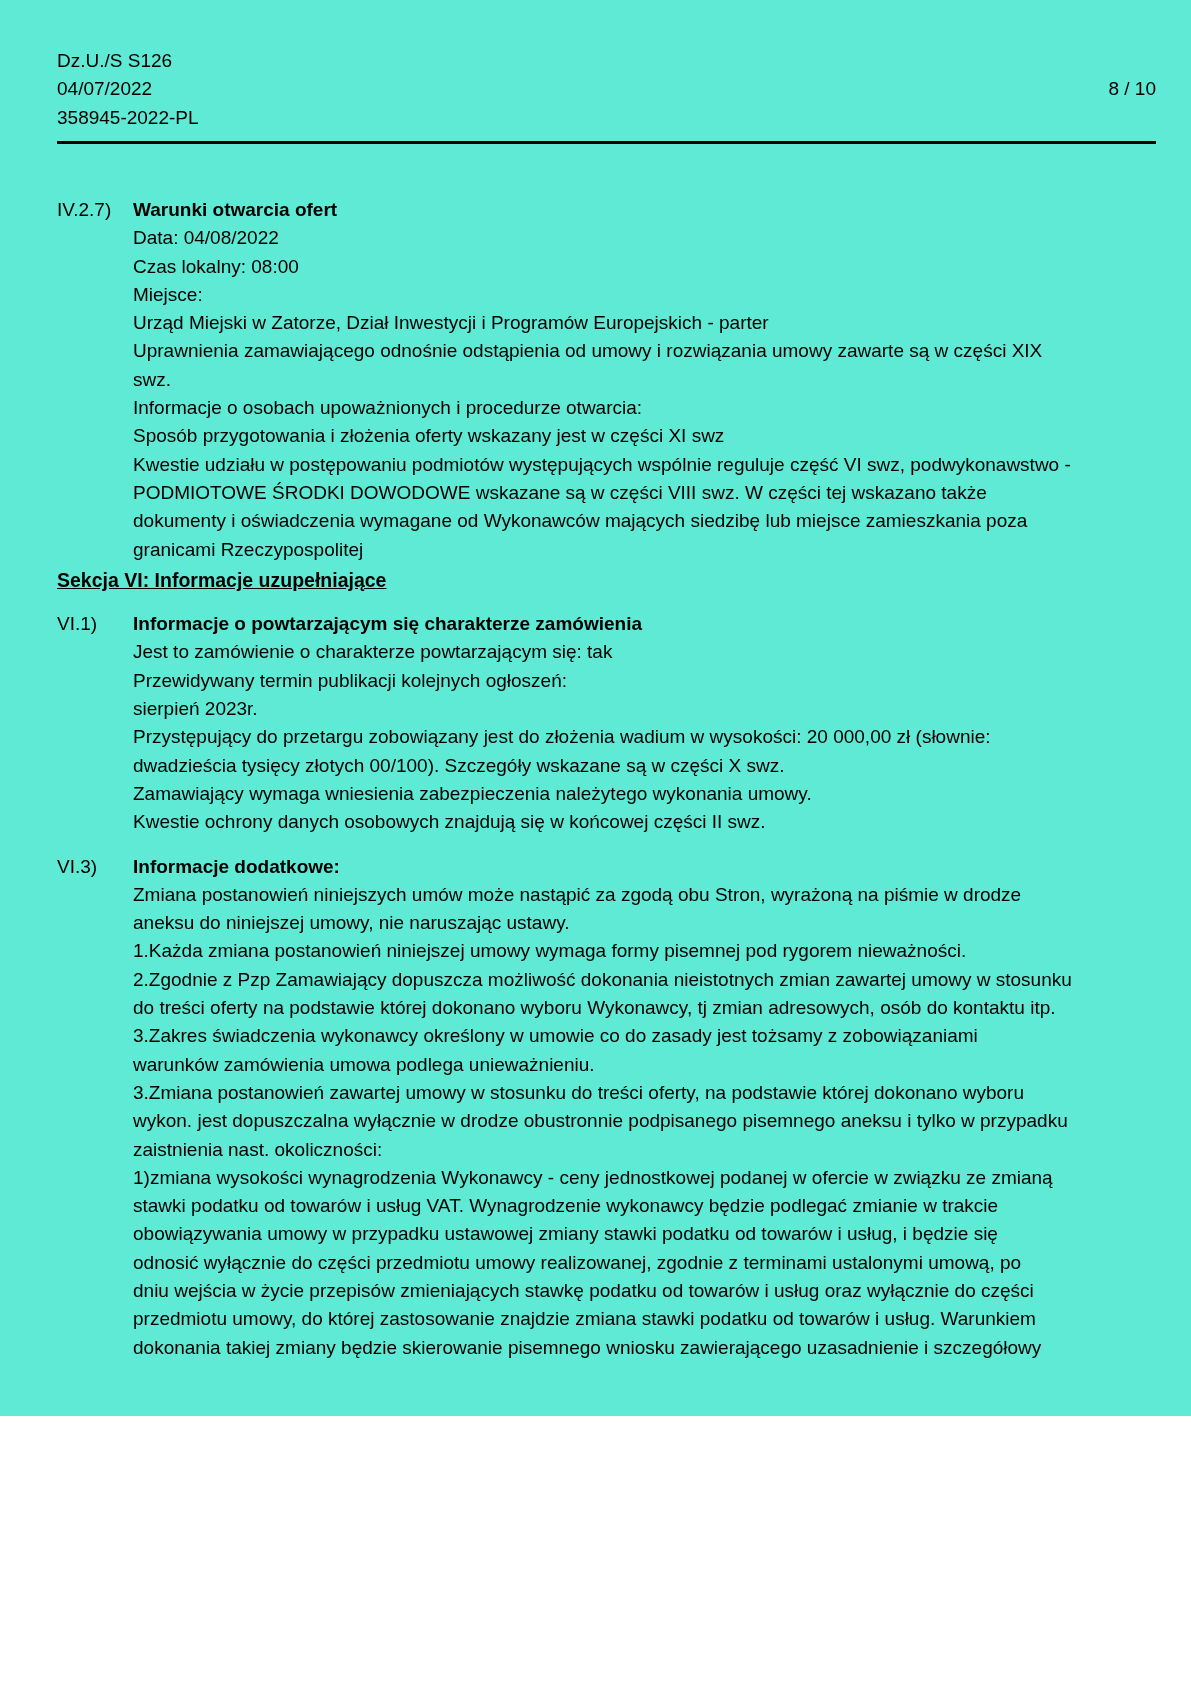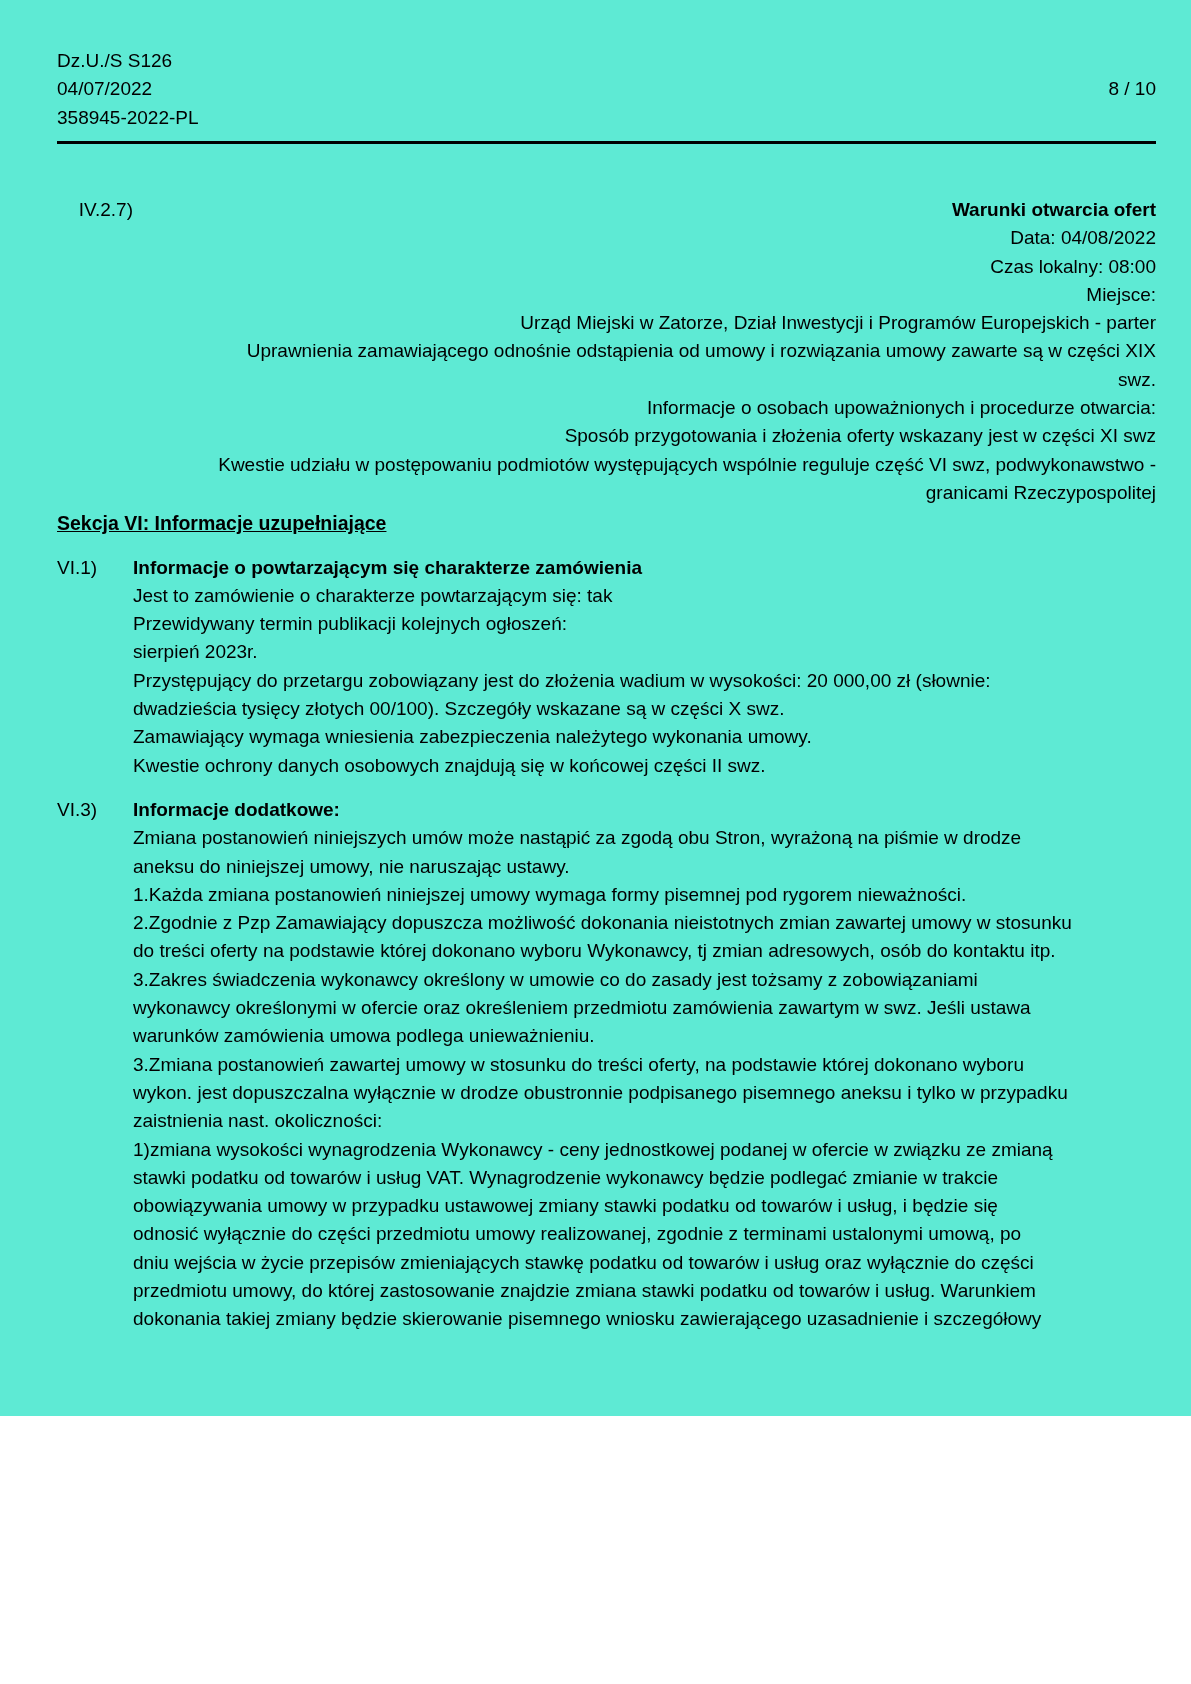--- a/index.html
+++ b/index.html
@@ -13,21 +13,21 @@
     font-size:19px;
     color:#000000;
     overflow:hidden;
   }
   .text-line { white-space:nowrap; }
   .header { position:absolute; left:57px; top:47px; line-height:28.3px; }
   .page-num-top { position:absolute; right:35px; top:75.3px; line-height:28.3px; }
   .rule-top { position:absolute; left:57px; right:35px; top:141px; height:3px; background:#000; }
   .content { position:absolute; left:57px; right:35px; top:196px; line-height:28.3px; }
   .section { display:flex; margin-top:16px; }
-  .content > .section:first-child { margin-top:0;text-align:right; }
+  .content > .section:first-child { margin-top:0; }
   .sec-label { flex:0 0 76px; width:76px; }
   .sec-body { flex:1 1 auto; min-width:0; }
   .sec-title { font-weight:bold; }
   .section-heading {
     font-weight:bold;
     text-decoration:underline;
     font-size:19.5px;
     margin-top:2px;
     margin-bottom:12px;
     white-space:nowrap;
@@ -59,20 +59,22 @@
           <div class="sec-title text-line">Warunki otwarcia ofert</div>
           <div class="text-line">Data: 04/08/2022</div>
           <div class="text-line">Czas lokalny: 08:00</div>
           <div class="text-line">Miejsce:</div>
           <div class="text-line">Urząd Miejski w Zatorze, Dział Inwestycji i Programów Europejskich - parter</div>
           <div class="text-line">Uprawnienia zamawiającego odnośnie odstąpienia od umowy i rozwiązania umowy zawarte są w części XIX</div>
           <div class="text-line">swz.</div>
           <div class="text-line">Informacje o osobach upoważnionych i procedurze otwarcia:</div>
           <div class="text-line">Sposób przygotowania i złożenia oferty wskazany jest w części XI swz</div>
           <div class="text-line">Kwestie udziału w postępowaniu podmiotów występujących wspólnie reguluje część VI swz, podwykonawstwo -</div>
+          <div class="text-line">PODMIOTOWE ŚRODKI DOWODOWE wskazane są w części VIII swz. W części tej wskazano także</div>
+          <div class="text-line">dokumenty i oświadczenia wymagane od Wykonawców mających siedzibę lub miejsce zamieszkania poza</div>
           <div class="text-line">granicami Rzeczypospolitej</div>
         </div>
       </div>
       <div class="section-heading">Sekcja VI: Informacje uzupełniające</div>
       <div class="section">
         <div class="sec-label text-line">VI.1)</div>
         <div class="sec-body">
           <div class="sec-title text-line">Informacje o powtarzającym się charakterze zamówienia</div>
           <div class="text-line">Jest to zamówienie o charakterze powtarzającym się: tak</div>
           <div class="text-line">Przewidywany termin publikacji kolejnych ogłoszeń:</div>
@@ -86,21 +88,20 @@
       <div class="section">
         <div class="sec-label text-line">VI.3)</div>
         <div class="sec-body">
           <div class="sec-title text-line">Informacje dodatkowe:</div>
           <div class="text-line">Zmiana postanowień niniejszych umów może nastąpić za zgodą obu Stron, wyrażoną na piśmie w drodze</div>
           <div class="text-line">aneksu do niniejszej umowy, nie naruszając ustawy.</div>
           <div class="text-line">1.Każda zmiana postanowień niniejszej umowy wymaga formy pisemnej pod rygorem nieważności.</div>
           <div class="text-line">2.Zgodnie z Pzp Zamawiający dopuszcza możliwość dokonania nieistotnych zmian zawartej umowy w stosunku</div>
           <div class="text-line">do treści oferty na podstawie której dokonano wyboru Wykonawcy, tj zmian adresowych, osób do kontaktu itp.</div>
           <div class="text-line">3.Zakres świadczenia wykonawcy określony w umowie co do zasady jest tożsamy z zobowiązaniami</div>
-          <div class="text-line">wykonawcy określonymi w ofercie oraz określeniem przedmiotu zamówienia zawartym w swz. Jeśli ustawa</div>
           <div class="text-line">warunków zamówienia umowa podlega unieważnieniu.</div>
           <div class="text-line">3.Zmiana postanowień zawartej umowy w stosunku do treści oferty, na podstawie której dokonano wyboru</div>
           <div class="text-line">wykon. jest dopuszczalna wyłącznie w drodze obustronnie podpisanego pisemnego aneksu i tylko w przypadku</div>
           <div class="text-line">zaistnienia nast. okoliczności:</div>
           <div class="text-line">1)zmiana wysokości wynagrodzenia Wykonawcy - ceny jednostkowej podanej w ofercie w związku ze zmianą</div>
           <div class="text-line">stawki podatku od towarów i usług VAT. Wynagrodzenie wykonawcy będzie podlegać zmianie w trakcie</div>
           <div class="text-line">obowiązywania umowy w przypadku ustawowej zmiany stawki podatku od towarów i usług, i będzie się</div>
           <div class="text-line">odnosić wyłącznie do części przedmiotu umowy realizowanej, zgodnie z terminami ustalonymi umową, po</div>
           <div class="text-line">dniu wejścia w życie przepisów zmieniających stawkę podatku od towarów i usług oraz wyłącznie do części</div>
           <div class="text-line">przedmiotu umowy, do której zastosowanie znajdzie zmiana stawki podatku od towarów i usług. Warunkiem</div>

